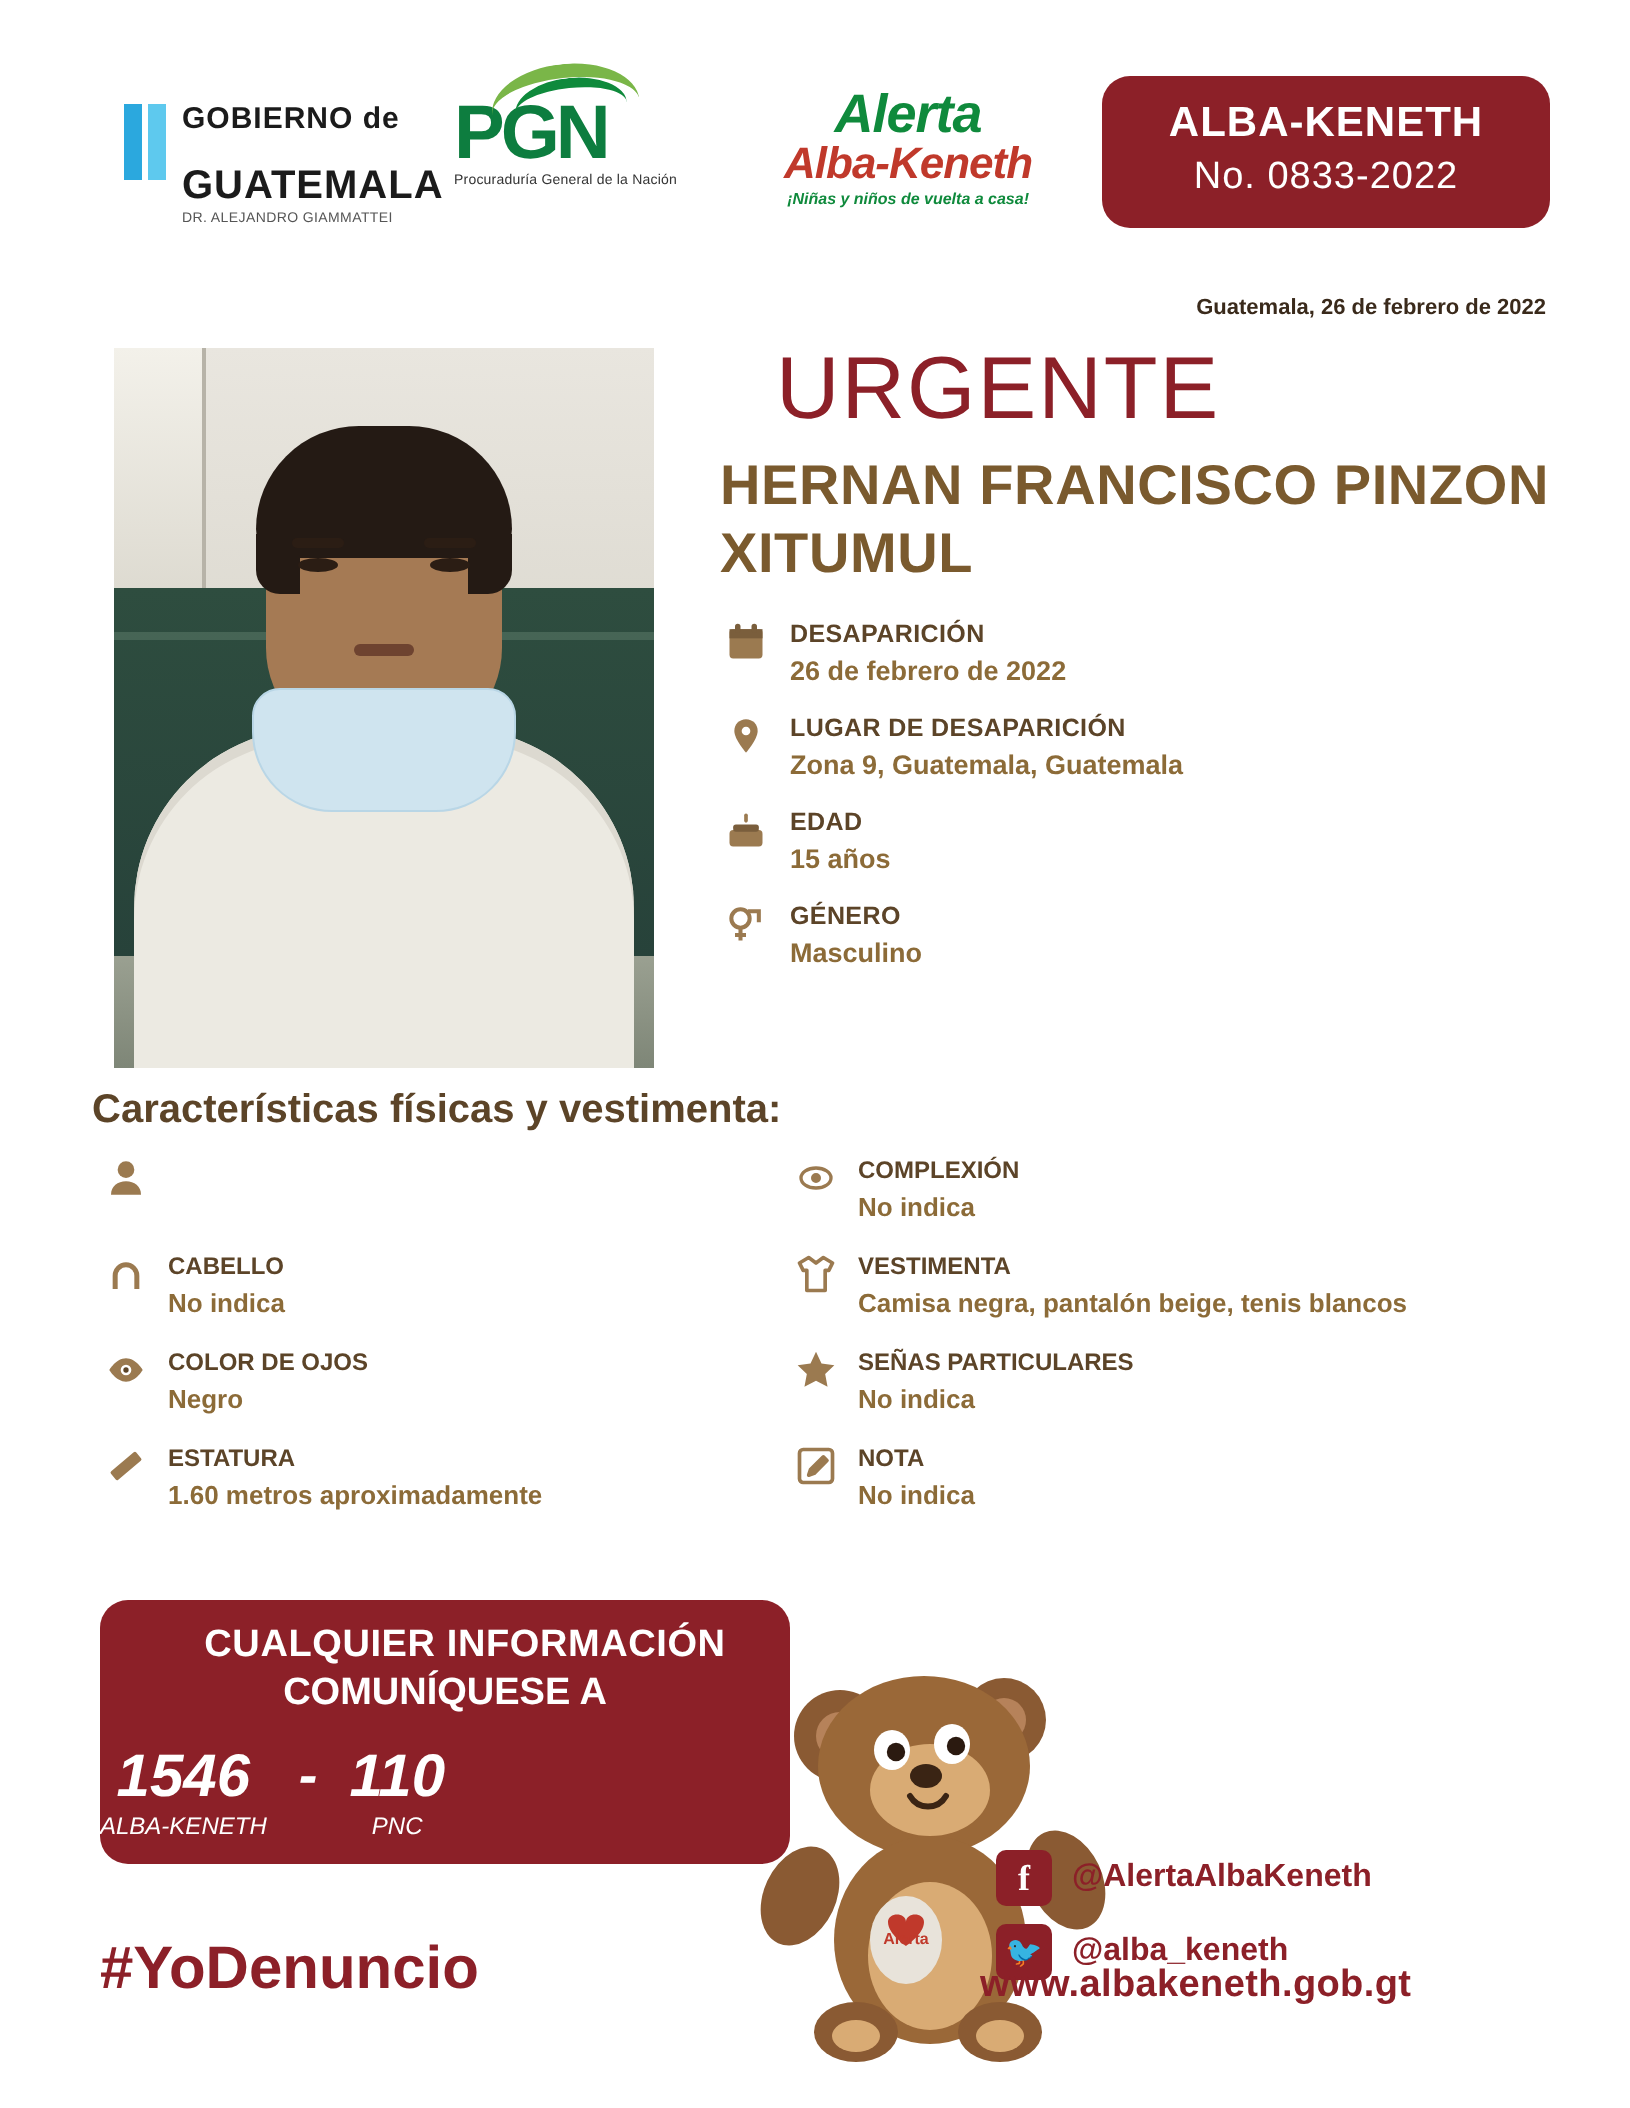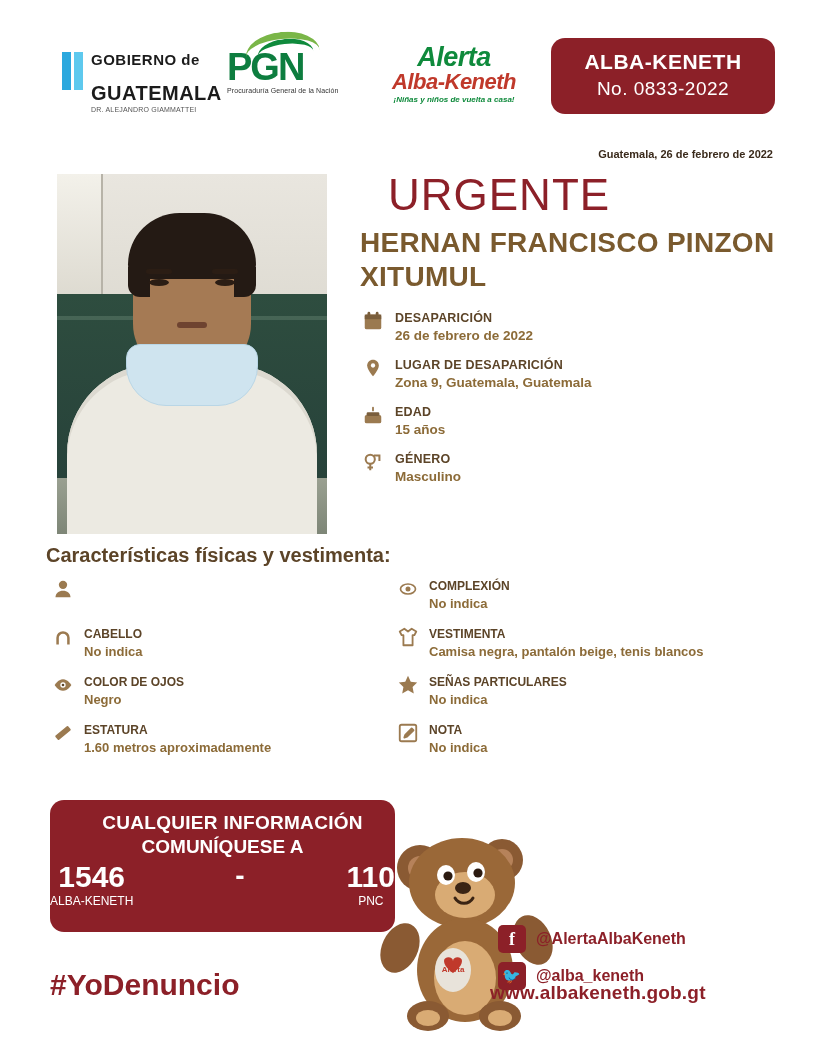--- a/index.html
+++ b/index.html
@@ -292,21 +292,21 @@
     width: 345px;
     height: 132px;
     background: #8c2028;
     border-radius: 14px;
     color: #fff;
     text-align: center;
     padding-top: 12px;
   }
   .info-box .l1 { font-size: 19px; font-weight: bold; letter-spacing: .3px; margin-left: 20px; }
   .info-box .l2 { font-size: 19px; font-weight: bold; margin-top: 2px; }
-  .nums { display: flex; align-items: flex-start; justify-content: space-between; margin-top: 4px; }
+  .nums { display: flex; align-items: flex-start; justify-content: flex-start; margin-top: 16px; font-style: italic; }
   .num { text-align: center; }
   .num .n { font-size: 30px; font-weight: bold; line-height: 1; }
   .num .s { font-size: 12px; margin-top: 2px; }
   .dash { font-size: 28px; font-weight: bold; margin: 0 16px; line-height: 1; }
 
   .hashtag {
     position: absolute;
     left: 50px;
     top: 968px;
     font-size: 30px;

